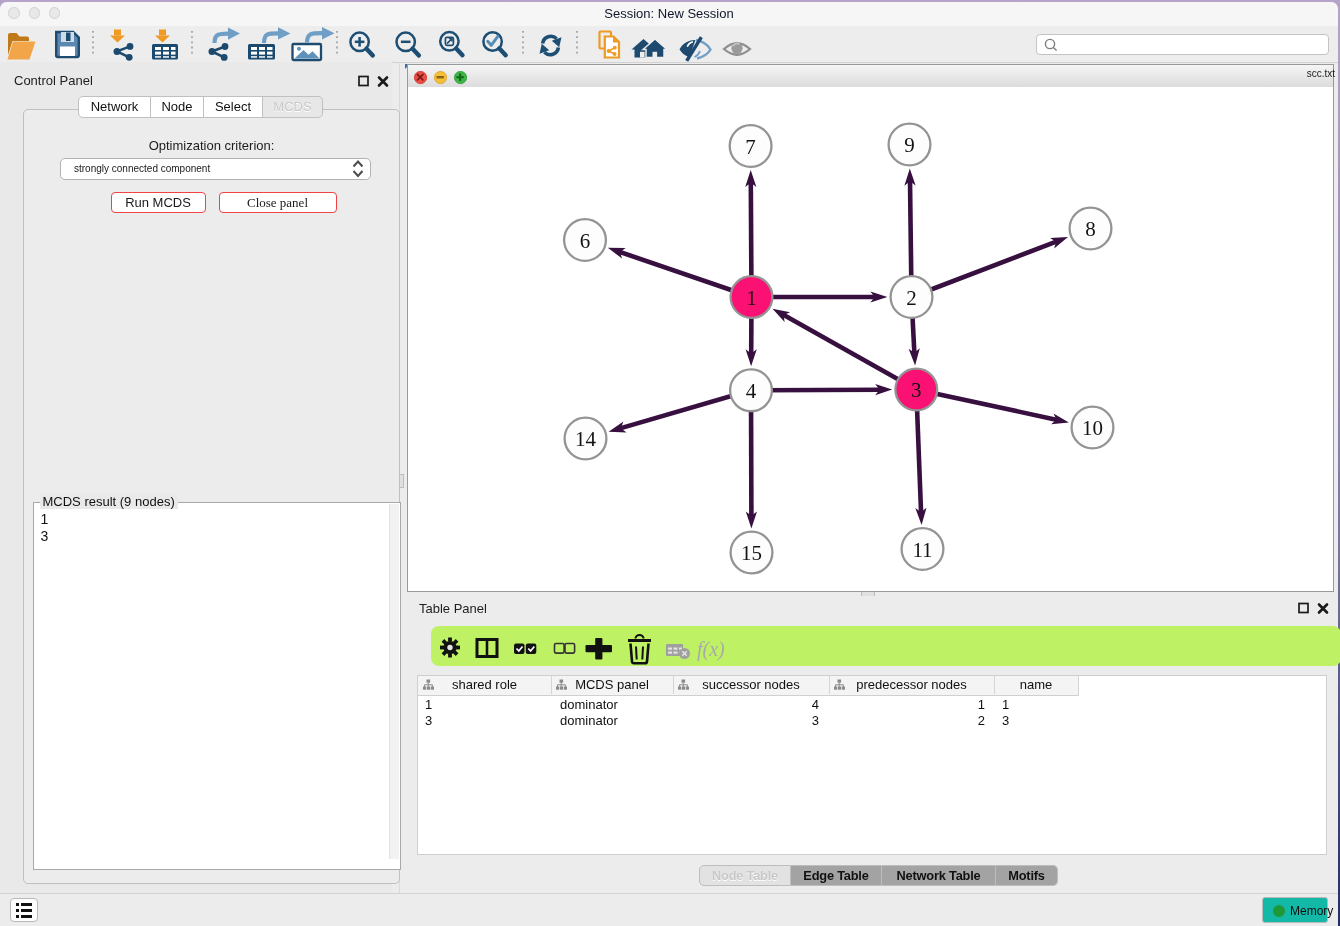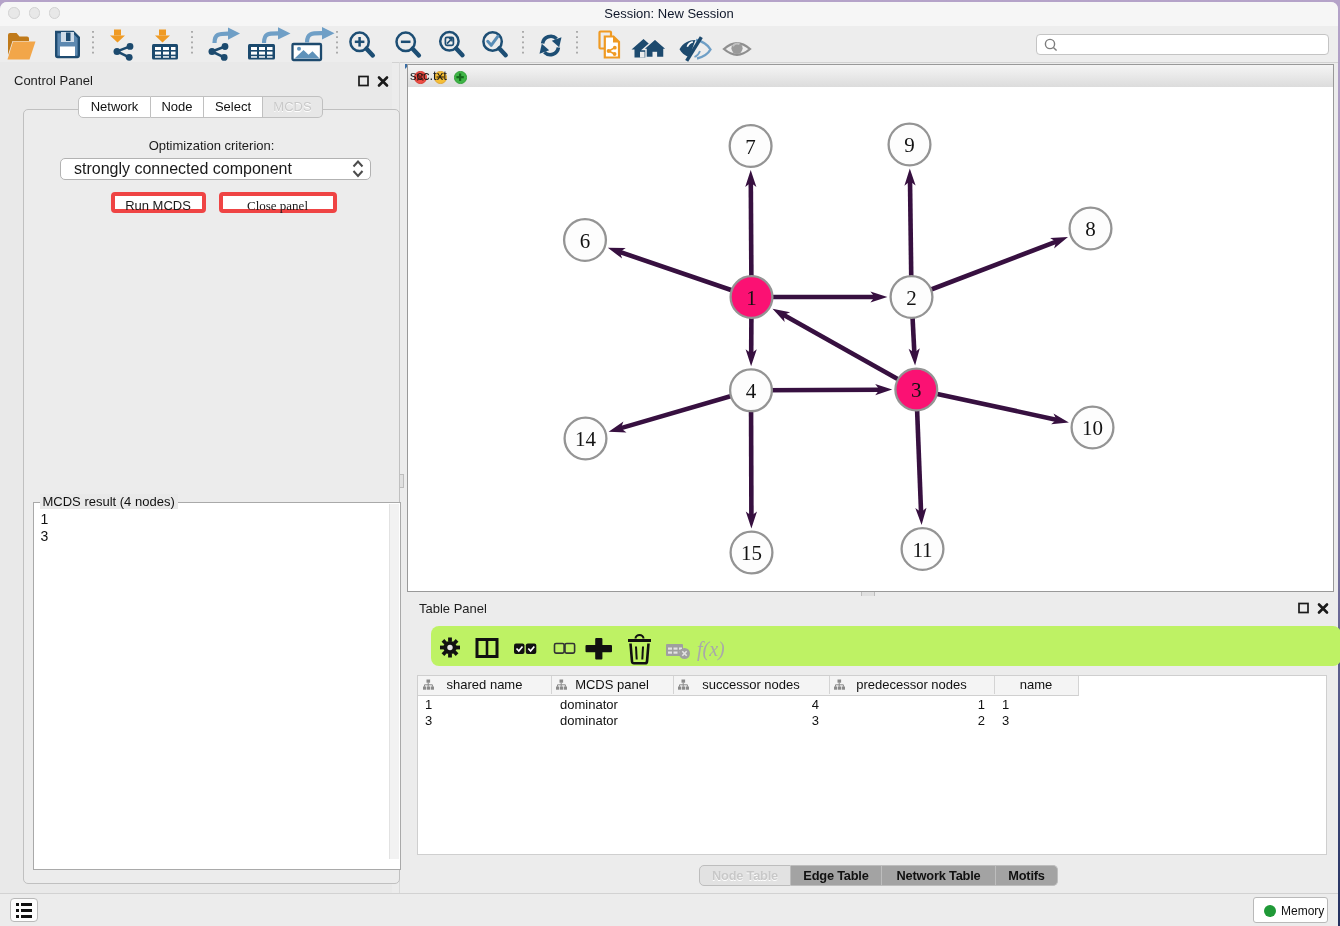--- a/index.html
+++ b/index.html
@@ -26,39 +26,39 @@
  font-size:13px;color:#111;text-align:center;line-height:20px;border-left:none;}
 .tab.first{border-left:1px solid #c0c0c0;border-radius:5px 0 0 5px;}
 .tab.last{border-radius:0 5px 5px 0;}
 .tab.dis{background:#e7e7e7;color:#c9c9c9;text-shadow:0 1px 0 #fff;}
 #cpbox{position:absolute;left:23px;top:47px;width:377px;height:775px;
  border:1px solid #c0c0c0;border-radius:5px;background:#ececec;box-sizing:border-box;}
 #optlabel{position:absolute;left:0;top:28px;width:100%;text-align:center;
  font-size:13px;color:#1c1c1c;}
 #combo{position:absolute;left:36px;top:48px;width:311px;height:22px;background:#fff;
  border:1px solid #b2b2b2;border-radius:5px;box-sizing:border-box;
- font-size:16px;color:#1a1a1a;line-height:20px;padding-left:13px;}
-.btn{position:absolute;height:21px;background:#fff;border:4px solid #ef4444;
+ font-size:10px;color:#1a1a1a;line-height:20px;padding-left:13px;}
+.btn{position:absolute;height:21px;background:#fff;border:1px solid #ef4444;
  border-radius:4px;box-sizing:border-box;font-size:13px;color:#1a1a1a;
  text-align:center;line-height:19px;}
 #grp{position:absolute;left:8.5px;top:392px;width:366px;height:366px;
  border:1px solid #a9a9a9;background:#fff;}
 #grplab{position:absolute;left:6px;top:-9px;background:#e9e9e9;padding:0 3px;
  font-size:13px;color:#111;}
 #grptext{position:absolute;left:7px;top:8px;font-size:14px;color:#111;line-height:16.5px;}
 #grpsb{position:absolute;right:1px;top:1px;width:9px;height:355px;background:#f2f2f2;
  border-left:1px solid #e2e2e2;}
 
 #frame{position:absolute;left:407px;top:62px;width:927px;height:528px;
  border:1px solid #999;box-sizing:border-box;background:#fff;}
 #ftitle{position:absolute;left:0;top:0;width:100%;height:22px;
  background:linear-gradient(180deg,#f5f5f5,#dcdcdc);border-bottom:1px solid #b5b5b5;}
 .lt{position:absolute;top:6px;width:12.5px;height:12.5px;border-radius:50%;box-sizing:border-box;}
-#ftitle .t{position:absolute;top:3px;left:2px;width:100%;text-align:left;
- font-size:13px;color:#1a1a1a;}
+#ftitle .t{position:absolute;top:3px;left:2px;width:100%;text-align:right;
+ font-size:10px;color:#1a1a1a;}
 #canvas{position:absolute;left:0;top:22px;width:925px;height:504px;background:#fff;}
 
 #tpanel{position:absolute;left:407px;top:594px;width:927px;height:294px;background:#ececec;}
 #ttoolbar{position:absolute;left:24px;top:30px;width:910px;height:40px;background:#bef264;
  border-radius:8px;}
 #ttable{position:absolute;left:10px;top:79px;width:910px;height:180px;background:#fff;
  border:1px solid #cfcfcf;box-sizing:border-box;}
 #thead{position:absolute;left:0;top:0;height:19px;background:#f4f4f4;
  border-bottom:1px solid #d0d0d0;}
 .th{position:absolute;top:0;height:18px;border-right:1px solid #d4d4d4;
@@ -68,21 +68,21 @@
 .btab{box-sizing:border-box;height:21px;border:1px solid #bdbdbd;background:#a3a3a3;
  font-size:12.8px;font-weight:bold;letter-spacing:-0.2px;color:#111;text-align:center;line-height:19px;border-left:none;}
 .btab.first{border-left:1px solid #bdbdbd;border-radius:5px 0 0 5px;}
 .btab.last{border-radius:0 5px 5px 0;}
 .btab.dis{background:#e2e2e2;color:#c8c8c8;text-shadow:0 1px 0 #fff;font-weight:bold;}
 
 #sbar{position:absolute;left:0;top:891px;width:100%;height:33px;background:#ececec;
  border-top:1px solid #d2d2d2;}
 #listbtn{position:absolute;left:10px;top:4px;width:28px;height:24px;background:#fdfdfd;
  border:1px solid #b9b9b9;border-radius:4px;box-sizing:border-box;}
-#membtn{position:absolute;right:10px;top:3px;width:75px;height:26px;background:#ffffff;
+#membtn{position:absolute;right:10px;top:3px;width:66px;height:26px;background:#14b8a6;
  border:1px solid #b9b9b9;border-radius:3px;box-sizing:border-box;
  font-size:12px;color:#111;}
 </style></head>
 <body>
 <div id="win">
   <div id="titlebar">
     <div class="tl" style="left:8px;"></div>
     <div class="tl" style="left:28.5px;"></div>
     <div class="tl" style="left:48.5px;"></div>
     <div class="t">Session: New Session</div>
@@ -263,21 +263,21 @@
       <div id="optlabel">Optimization criterion:</div>
       <div id="combo">strongly connected component
         <svg width="14" height="18" style="position:absolute;right:5px;top:1px;">
           <polyline points="2.5,6.5 7,1.5 11.5,6.5" fill="none" stroke="#4c4c4c" stroke-width="2"></polyline>
           <polyline points="2.5,11 7,16 11.5,11" fill="none" stroke="#4c4c4c" stroke-width="2"></polyline>
         </svg>
       </div>
       <div class="btn" style="left:86.5px;top:82px;width:95px;">Run MCDS</div>
       <div class="btn" style="left:194.5px;top:82px;width:118px;font-family:Liberation Serif, serif;">Close panel</div>
       <div id="grp">
-        <div id="grplab">MCDS result (4 nodes)</div>
+        <div id="grplab">MCDS result (9 nodes)</div>
         <div id="grptext">1<br>3</div>
         <div id="grpsb"></div>
       </div>
     </div>
   </div>
   <div id="frame">
     <div id="ftitle">
       <div class="lt" style="left:6px;background:#ee4f45;border:1px solid #d63b33;"></div>
       <div class="lt" style="left:26px;background:#f6bf35;border:1px solid #dfa738;"></div>
       <div class="lt" style="left:46px;background:#3fb546;border:1px solid #33a13a;"></div>
@@ -430,21 +430,21 @@
               <line x1="251.3" y1="25.3" x2="255.7" y2="29.7"></line>
               <line x1="255.7" y1="25.3" x2="251.3" y2="29.7"></line>
             </g>
 </g>
 
 <text x="266" y="30" font-family="Liberation Serif,serif" font-style="italic" font-size="20" fill="#a9a9a9">f(x)</text>
 </svg>
     </div>
     <div id="ttable">
       <div id="thead" style="width:660px;border-right:1px solid #d4d4d4;">
-        <div class="th" style="left:0;width:133px;">shared name</div>
+        <div class="th" style="left:0;width:133px;">shared role</div>
         <div class="th" style="left:133px;width:122px;">MCDS panel</div>
         <div class="th" style="left:255px;width:156px;">successor nodes</div>
         <div class="th" style="left:411px;width:165px;">predecessor nodes</div>
         <div class="th" style="left:576px;width:84px;border-right:none;">name</div>
         <svg width="660" height="19" style="position:absolute;left:0;top:0;">
           <g fill="#8a8a8a">
             <g transform="translate(5,3.5)">
               <rect x="3.5" y="0" width="3.6" height="3.2"></rect>
                 <rect x="0" y="7" width="3.2" height="3.2"></rect>
                 <rect x="3.9" y="7" width="3.2" height="3.2"></rect>

